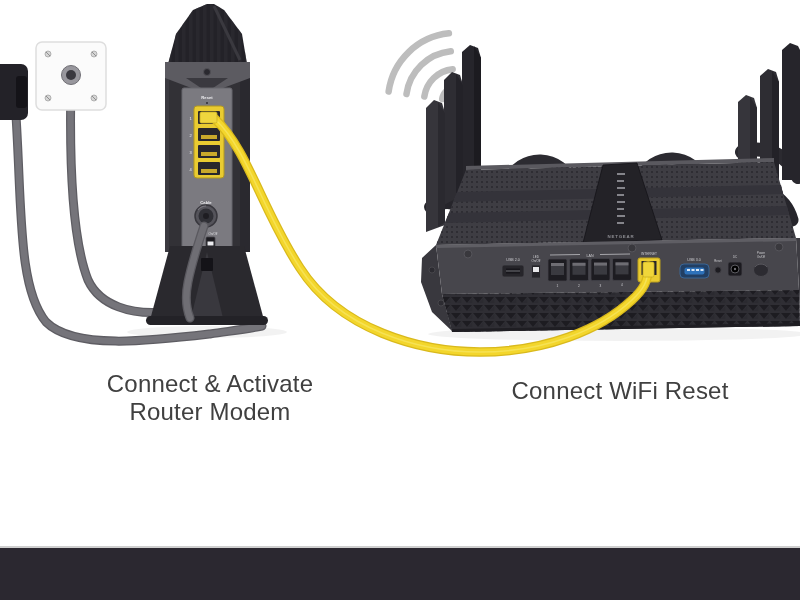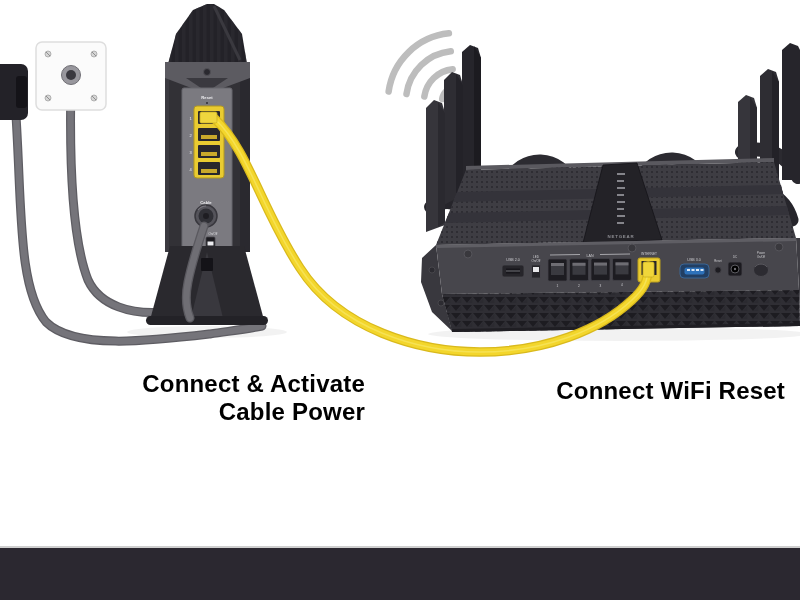--- a/index.html
+++ b/index.html
@@ -1,20 +1,20 @@
 <!DOCTYPE html>
 <html><head>
 <meta charset="utf-8">
 <style>
   html,body{margin:0;padding:0;background:#fff;}
   #stage{position:relative;width:800px;height:600px;background:#ffffff;overflow:hidden;
          font-family:"Liberation Sans", sans-serif;}
   #scene{position:absolute;left:0;top:0;}
-  .caption{position:absolute;text-align:right;font-weight:700;font-size:24px;
-           line-height:28px;color:#000000;letter-spacing:.2px;}
+  .caption{position:absolute;text-align:center;font-weight:400;font-size:24px;
+           line-height:28px;color:#404040;letter-spacing:.2px;}
   #caption-modem{left:55px;top:370px;width:310px;}
   #caption-router{left:455px;top:377px;width:330px;}
   #footer-bar{position:absolute;left:0;top:546px;width:800px;height:54px;
               background:#2b2830;border-top:2px solid #cfcfcf;box-sizing:border-box;}
   svg text{font-family:"Liberation Sans", sans-serif;}
 </style>
 </head>
 <body>
 
 <div id="stage">
@@ -304,21 +304,21 @@
     <path d="M 215 119 C 248 150, 262 210, 300 268 C 340 330, 420 352, 480 352 C 545 352, 600 330, 632 300 C 644 289, 648 281, 648.5 266" stroke="#f3d62c" stroke-width="7"></path>
     <path d="M 215 119 C 248 150, 262 210, 300 268 C 340 330, 420 352, 480 352 C 545 352, 600 330, 632 300 C 644 289, 648 281, 648.5 266" stroke="#f9e96e" stroke-width="1.6" opacity="0.6"></path>
   </g>
 
   <rect x="200" y="112" width="17" height="11" rx="1.5" fill="#efd63e" stroke="#c9ad22" stroke-width="0.8"></rect>
   <rect x="643" y="262" width="11" height="15" rx="1.5" fill="#f0d63a" stroke="#c9ad22" stroke-width="0.8"></rect>
 </svg>
 
 <div class="caption" id="caption-modem">
   <div>Connect &amp; Activate</div>
-  <div>Cable Power</div>
+  <div>Router Modem</div>
 </div>
 
 <div class="caption" id="caption-router">
   <div>Connect WiFi Reset</div>
 </div>
 
 <div id="footer-bar"></div>
 
 </div>
 

